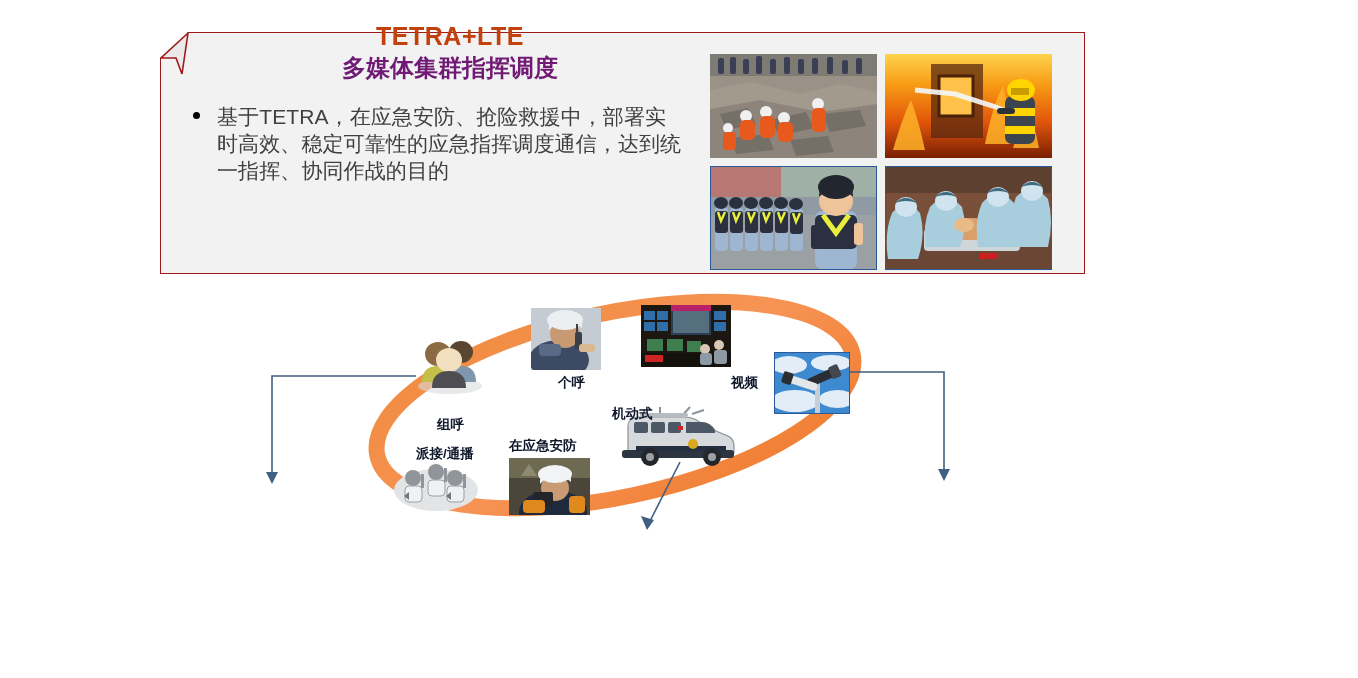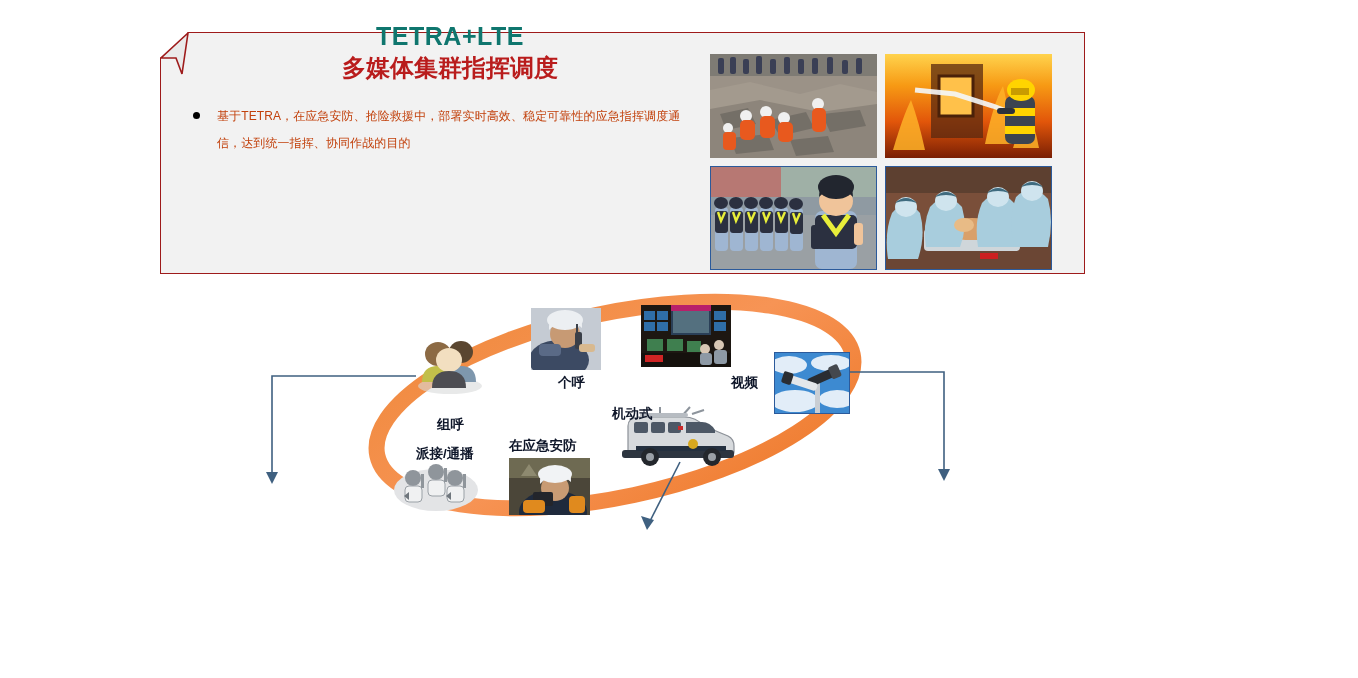--- a/index.html
+++ b/index.html
@@ -16,35 +16,35 @@
     background:#f2f2f2;border:1.5px solid #9e1b1b;box-sizing:border-box;
     clip-path: polygon(28px 0, 100% 0, 100% 100%, 0 100%, 0 26px);
   }
   #header-fold{
     position:absolute;left:160px;top:32px;width:46px;height:44px;pointer-events:none;
   }
   #title-block{
     position:absolute;left:190px;top:20px;width:520px;text-align:center;
   }
   .title-line1{
-    color:#0f766e;font-weight:bold;font-size:25px;letter-spacing:.5px;line-height:32px;
+    color:#c2410c;font-weight:bold;font-size:25px;letter-spacing:.5px;line-height:32px;
   }
   .title-line2{
-    color:#b91c1c;font-weight:bold;font-size:24px;line-height:32px;
+    color:#701a75;font-weight:bold;font-size:24px;line-height:32px;
   }
   #bullet-list{
     position:absolute;left:185px;top:103px;width:500px;
   }
   .bullet-row{display:flex;align-items:flex-start;margin-bottom:3px;}
   .bullet-dot{
     flex:0 0 auto;width:7px;height:7px;border-radius:50%;background:#000;
     margin:9px 17px 0 8px;
   }
   .bullet-text{
-    font-size:12px;line-height:27px;color:#c2410c;font-weight:500;
+    font-size:21px;line-height:27px;color:#404040;font-weight:500;
     letter-spacing:.1px;
   }
 
   
   .photo{position:absolute;overflow:hidden;background:#cfcfcf;}
   #photo-rescue{left:710px;top:54px;width:167px;height:104px;}
   #photo-fire{left:885px;top:54px;width:167px;height:104px;}
   #photo-police{left:710px;top:166px;width:167px;height:104px;border:1px solid #2b5a9b;box-sizing:border-box;}
   #photo-medical{left:885px;top:166px;width:167px;height:104px;border:1px solid #2b5a9b;box-sizing:border-box;}
 

